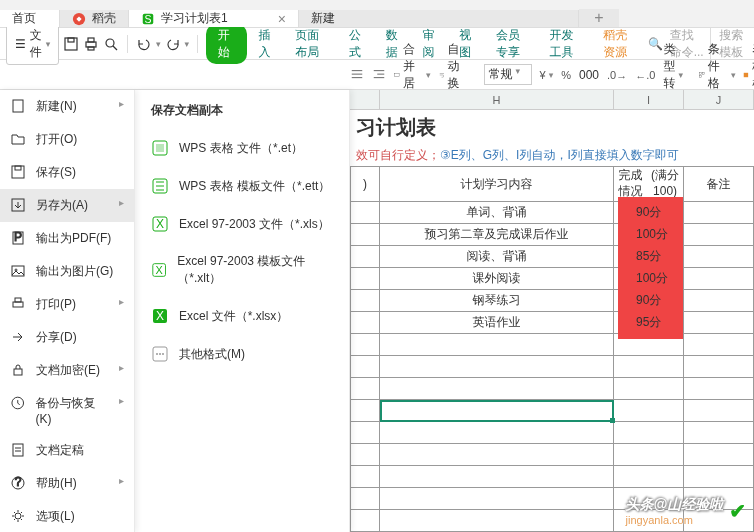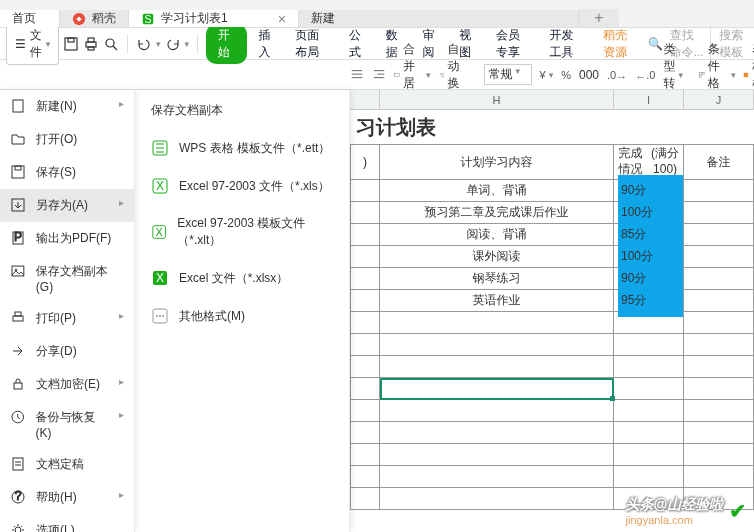--- a/index.html
+++ b/index.html
@@ -12,39 +12,39 @@
 .tab .plus{color:#888;font-size:16px;margin:auto}
 .tab.plus-tab{min-width:40px;justify-content:center;border-right:none}
 .ico{width:14px;height:14px;display:inline-flex;align-items:center;justify-content:center}
 .ico svg{width:14px;height:14px}
 .ribbon{display:flex;align-items:center;height:32px;border-bottom:1px solid #ddd;padding:0 6px;gap:4px}
 .file-btn{display:flex;align-items:center;gap:4px;padding:3px 8px;border:1px solid #ccc;border-radius:3px;background:#fff}
 .rib-ico{width:18px;height:18px;display:inline-flex;align-items:center;justify-content:center;color:#555}
 .rib-ico svg{width:16px;height:16px}
 .rib-sep{width:1px;height:18px;background:#ddd;margin:0 4px}
 .start-pill{background:#1aad19;color:#fff;padding:3px 12px;border-radius:10px;font-size:12px}
-.rtab{padding:0 8px;color:#0f172a}
+.rtab{padding:0 8px;color:#0f766e}
 .rtab.o{color:#e88b2d}
 .search-group{margin-left:auto;display:flex;align-items:center;gap:6px}
 .search-hint{color:#aaa}
 .search-box{color:#aaa;border-left:1px solid #ddd;padding-left:8px}
 .toolbar2{display:flex;align-items:center;height:30px;border-bottom:1px solid #ddd;gap:8px;position:relative;padding-left:350px}
 .tb-item{display:flex;align-items:center;gap:3px;color:#555;font-size:11px}
 .tb-item svg{width:14px;height:14px}
 .tb-drop{font-size:9px;color:#888}
 .tb-sep{width:1px;height:18px;background:#ddd}
 .sel{border:1px solid #ccc;padding:1px 4px;font-size:11px;min-width:48px;display:inline-flex;gap:3px}
 .content{position:relative;height:442px}
 .menu-panel{position:absolute;left:0;top:0;width:135px;height:442px;background:#fff;border-right:1px solid #e9e9e9;box-shadow:2px 0 6px rgba(0,0,0,0.08);z-index:10}
 .menu-item{display:flex;padding:8px 10px;gap:10px;color:#444}
 .menu-item.hl{background:#e9e9e9}
 .menu-item .chev{margin-left:auto;color:#999;font-size:10px}
 .menu-item svg{width:16px;height:16px;color:#666}
 .sub-panel{position:absolute;left:135px;top:0;width:215px;height:442px;background:#fff;border-right:1px solid #e9e9e9;box-shadow:2px 0 6px rgba(0,0,0,0.08);z-index:9;padding:12px 0}
-.sub-title{font-weight:normal;padding:0 16px 10px;color:#333}
+.sub-title{font-weight:bold;padding:0 16px 10px;color:#333}
 .sub-item{display:flex;align-items:center;padding:10px 16px;gap:10px;color:#444}
 .sub-item svg{width:18px;height:18px}
 .sheet{position:absolute;left:350px;top:0;right:0;height:442px;overflow:hidden}
 .col-hdrs{display:flex;height:20px;background:#eef2f1;border-bottom:1px solid #ccc}
 .ch{border-right:1px solid #ccc;text-align:center;line-height:20px;color:#666;font-size:11px}
 .chA{width:30px}
 .ch1{width:234px}
 .ch2{width:70px}
 .ch3{width:70px}
 .title-row{height:34px;display:flex;align-items:center;padding-left:6px}
@@ -57,21 +57,21 @@
 .hdr-row .r0{width:30px;border-left:1px solid #999}
 .hdr-row .c1{width:234px}
 .hdr-row .c2{width:70px;flex-direction:row;line-height:1.3}
 .hdr-row .c3{width:70px}
 .data-row{display:flex;height:22px;border-bottom:1px solid #999}
 .data-row>div{border-right:1px solid #999;display:flex;align-items:center;justify-content:center;font-size:12px}
 .data-row .r0{width:30px;border-left:1px solid #999}
 .data-row .c1{width:234px}
 .data-row .c2{width:70px;justify-content:flex-start;padding-left:4px}
 .data-row .c3{width:70px}
-.score{background:#0ea5e9;width:100%;height:32px;display:flex;align-items:center;padding-left:3px}
+.score{background:#ef4444;width:100%;height:32px;display:flex;align-items:center;padding-left:18px}
 .sel-row{display:flex;height:22px}
 .sel-row>div{height:22px}
 .sel-row .r0{width:30px;border-left:1px solid #999;border-right:1px solid #999;border-bottom:1px solid #999}
 .sel-cell{width:234px;border:2px solid #1a8f6d;position:relative}
 .sel-cell::after{content:"";position:absolute;right:-3px;bottom:-3px;width:5px;height:5px;background:#1a8f6d}
 .sel-row .c2,.sel-row .c3{width:70px;border-right:1px solid #999;border-bottom:1px solid #999}
 .watermark{position:absolute;right:8px;bottom:6px;display:flex;align-items:center;gap:6px;z-index:20}
 .wm-txt{font-size:14px;font-weight:bold;color:#fff;text-shadow:0 0 3px #888,-1px -1px 2px #888,1px 1px 2px #888;font-style:italic}
 .wm-url{font-size:11px;color:#e8a05a;text-shadow:0 0 2px #fff}
 .wm-check{color:#1aad19;font-size:20px;font-weight:bold}
@@ -265,21 +265,21 @@
           <text x="8" y="11" text-anchor="middle" font-size="5" fill="currentColor">P</text>
         </svg>
         <span>输出为PDF(F)</span>
       </div>
     <div class="menu-item">
         <svg viewBox="0 0 16 16" fill="none" stroke="currentColor">
           <rect x="2" y="3" width="12" height="10"></rect>
           <circle cx="6" cy="7" r="1"></circle>
           <path d="M2 12l4-4 3 3 2-2 3 3"></path>
         </svg>
-        <span>保存文档副本(G)</span>
+        <span>输出为图片(G)</span>
       </div>
     <div class="menu-item">
         <svg viewBox="0 0 16 16" fill="none" stroke="currentColor">
           <rect x="3" y="6" width="10" height="5"></rect>
           <rect x="5" y="2" width="6" height="4"></rect>
         </svg>
         <span>打印(P)</span>
         <span class="chev">▸</span>
       </div>
     <div class="menu-item">
@@ -324,20 +324,27 @@
           <circle cx="8" cy="8" r="3"></circle>
           <path d="M8 2v2M8 12v2M2 8h2M12 8h2M4 4l1 1M11 11l1 1M4 12l1-1M11 5l1-1"></path>
         </svg>
         <span>选项(L)</span>
       </div>
 
   </div>
 
   <div class="sub-panel">
     <div class="sub-title">保存文档副本</div>
+    <div class="sub-item">
+        <svg viewBox="0 0 18 18">
+          <rect x="2" y="2" width="14" height="14" rx="2" fill="none" stroke="#1aad19"></rect>
+          <rect x="5" y="5" width="8" height="8" fill="#1aad19" opacity="0.3"></rect>
+        </svg>
+        <span>WPS 表格 文件（*.et）</span>
+      </div>
     <div class="sub-item">
         <svg viewBox="0 0 18 18">
           <rect x="2" y="2" width="14" height="14" rx="2" fill="none" stroke="#1aad19"></rect>
           <path d="M5 5h8M5 9h8M5 13h8" stroke="#1aad19"></path>
         </svg>
         <span>WPS 表格 模板文件（*.ett）</span>
       </div>
     <div class="sub-item">
         <svg viewBox="0 0 18 18">
           <rect x="2" y="2" width="14" height="14" rx="2" fill="none" stroke="#1aad19"></rect>
@@ -373,20 +380,24 @@
   <div class="sheet">
     <div class="col-hdrs">
       <div class="ch chA"></div>
       <div class="ch ch1">H</div>
       <div class="ch ch2">I</div>
       <div class="ch ch3">J</div>
     </div>
     <div class="title-row">
         <h2>习计划表</h2>
       </div>
+    <div class="note-row">
+      <span class="t1">效可自行定义；</span>
+      <span class="t2">③E列、G列、I列自动，I列直接填入数字即可</span>
+    </div>
     <div class="hdr-row">
       <div class="r0">)</div>
       <div class="c1">计划学习内容</div>
       <div class="c2">
           <span>完成情况</span>
           <span>(满分100)</span>
         </div>
       <div class="c3">备注</div>
     </div>
     <div id="data-rows">

